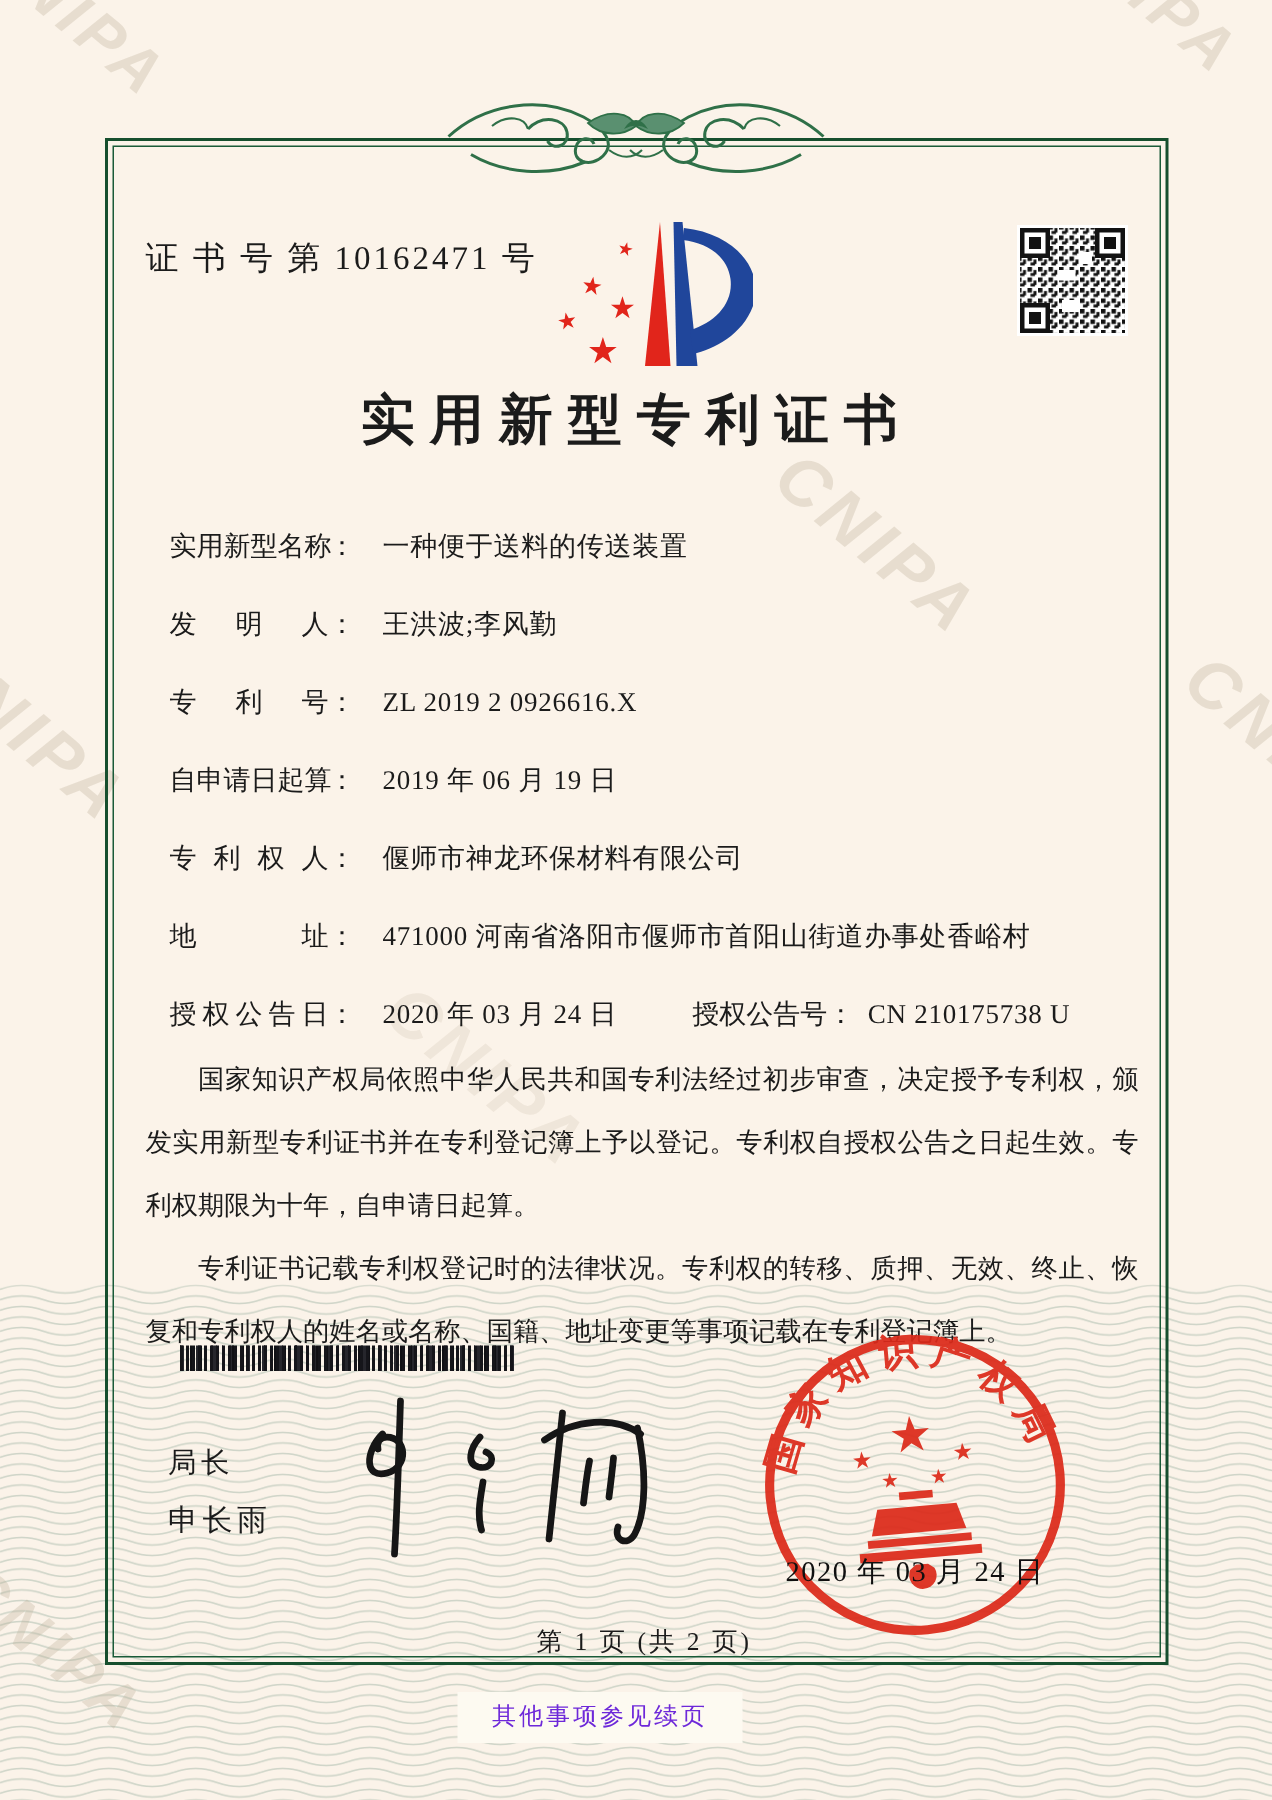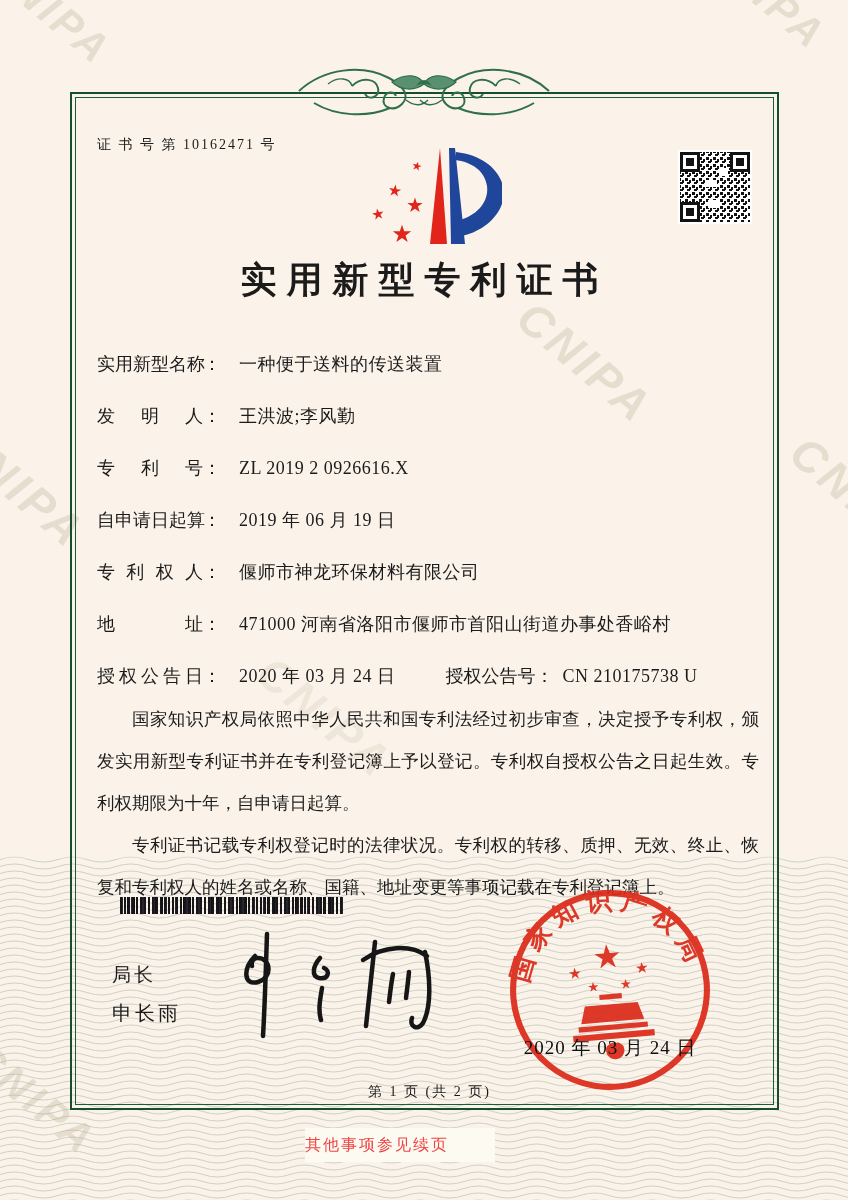--- a/index.html
+++ b/index.html
@@ -20,32 +20,33 @@
   
   .waves { position:absolute; left:0; top:856px; z-index:0; }
   
   .frame-outer {
     position:absolute; left:70px; top:92px; width:709px; height:1018px;
     border:2.5px solid #164f2e; z-index:2;
   }
   .frame-inner { position:absolute; inset:3px; border:1px solid #1a5b38; }
   .ornament { position:absolute; left:294px; top:56px; z-index:3; }
 
-  .cert-number { position:absolute; left:97px; top:136px; z-index:3; font-size:14px; letter-spacing:2px; }
+  .cert-number { position:absolute; left:97px; top:157px; z-index:3; font-size:22px; letter-spacing:2px; }
   .logo { position:absolute; left:352px; top:138px; z-index:3; }
   .qr { position:absolute; left:678px; top:150px; z-index:3; }
   .title {
     position:absolute; left:70px; top:256px; width:709px; z-index:3;
     text-align:center; font-size:36px; font-weight:bold; letter-spacing:10px;
   }
   .rows { position:absolute; left:97px; top:352px; width:665px; z-index:3; font-size:18px; }
   .row { height:52px; white-space:nowrap; }
   .flabel {
     display:inline-block; width:106px; text-align:justify; text-align-last:justify;
     vertical-align:bottom;
+    margin-left:16px;
   }
   .colon { display:inline-block; }
   .fvalue { margin-left:18px; letter-spacing:0.5px; }
   .pair2 { margin-left:50px; }
   .pair2 .fvalue { margin-left:9px; }
 
   .body-text {
     position:absolute; left:97px; top:698px; width:662px; z-index:3;
     font-size:17.5px; line-height:42px; text-align:justify;
   }
@@ -64,26 +65,26 @@
   .signature { position:absolute; left:225px; top:928px; z-index:3; }
 
   .seal { position:absolute; left:508px; top:888px; z-index:4; opacity:0.93; transform:rotate(-5deg); }
   .seal-date {
     position:absolute; left:508px; top:1035px; width:204px; z-index:5;
     text-align:center; font-size:19px; letter-spacing:1px; color:#101010;
   }
 
   .footer-page {
     position:absolute; left:70px; top:1083px; width:719px; z-index:3;
-    text-align:center; font-size:14px; letter-spacing:2px;
+    text-align:center; font-size:17px; letter-spacing:2px;
   }
   .note {
     position:absolute; left:305px; top:1128px; width:190px; height:34px; z-index:3;
-    background:#fdfaf1; text-align:left; line-height:34px;
-    font-size:16px; letter-spacing:2px; color:#ef4444;
+    background:#fdfaf1; text-align:center; line-height:34px;
+    font-size:16px; letter-spacing:2px; color:#6d28d9;
   }
 </style>
 </head>
 <body>
 
 <div class="page">
 
   <svg class="waves" width="848" height="344">
     <defs>
       <pattern id="wv" width="58" height="7" patternUnits="userSpaceOnUse">

